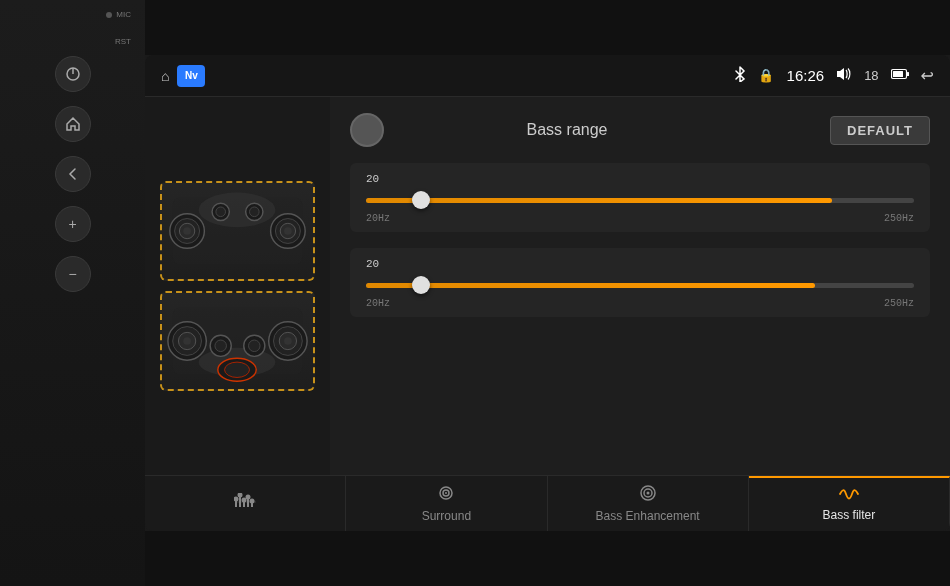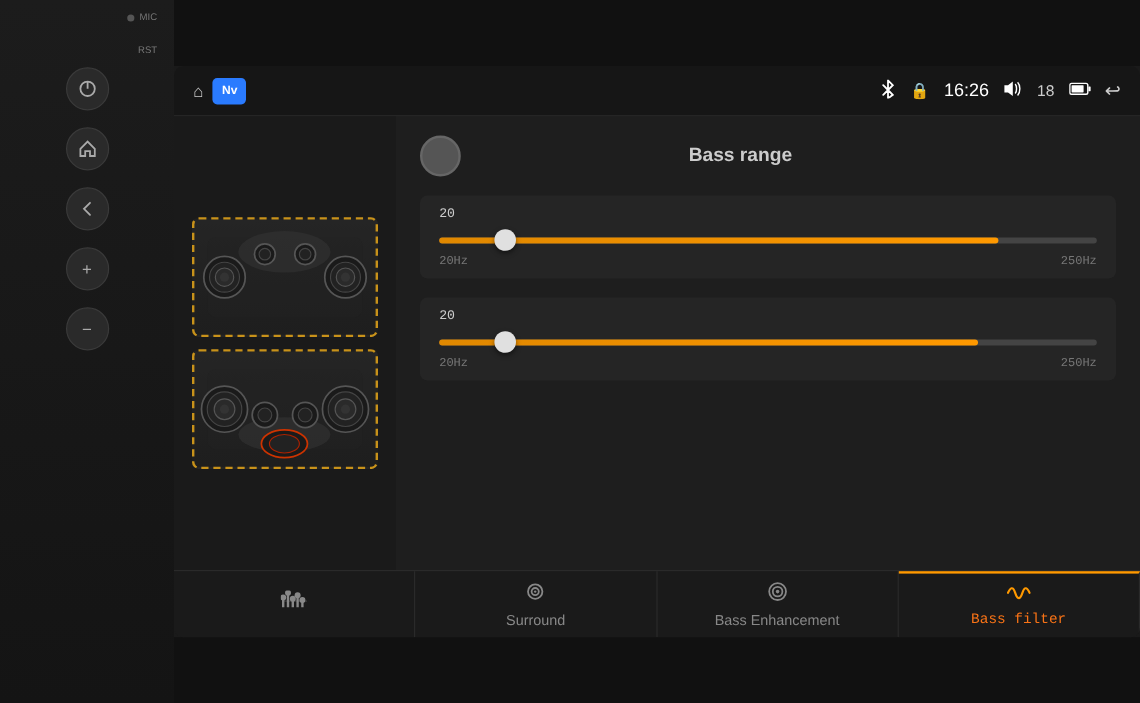--- a/index.html
+++ b/index.html
@@ -181,21 +181,21 @@
       font-size: 13px;
       font-weight: bold;
       cursor: pointer;
       letter-spacing: 1px;
     }
 
     .section-title {
       text-align: center;
       color: #ccc;
       font-size: 16px;
-      font-weight: bold;
+      font-weight: normal;
       flex: 1;
       margin-right: 80px;
     }
 
     .slider-section {
       background: #252525;
       border-radius: 6px;
       padding: 10px 16px 8px;
       font-family: Liberation Mono, monospace;
     }
@@ -428,20 +428,21 @@
           <ellipse cx="77" cy="80" rx="13" ry="8" fill="#222" stroke="#aa2200" stroke-width="1"></ellipse>
         </svg>
       </div>
     </div>
 
     <div class="controls-area">
 
       <div class="controls-header">
         <div class="toggle-dot"></div>
         <div class="section-title">Bass range</div>
+        <button class="default-btn">DEFAULT</button>
       </div>
 
       <div class="slider-section">
         <div class="slider-value">20</div>
         <div class="slider-track-container">
           <div class="slider-track" style="width:100%">
             <div class="slider-fill" style="width:85%"></div>
             <div class="slider-thumb" style="left:10%"></div>
           </div>
         </div>
@@ -509,16 +510,16 @@
       <span>Bass Enhancement</span>
     </div>
 
 
     <div class="tab-item active">
       <span class="tab-icon">
         <svg width="20" height="14" viewBox="0 0 20 14" fill="none">
           <path d="M1 7C3 3 5 1 7 7C9 13 11 13 13 7C15 1 17 3 19 7" stroke="#ff9900" stroke-width="1.8" fill="none" stroke-linecap="round"></path>
         </svg>
       </span>
-      <span style="color:#f97316;font-family:Liberation Mono, monospace;">Bass filter</span>
+      <span style="color:#e5e5e5;">Bass filter</span>
     </div>
   </div>
 </div>
 
 </body></html>

